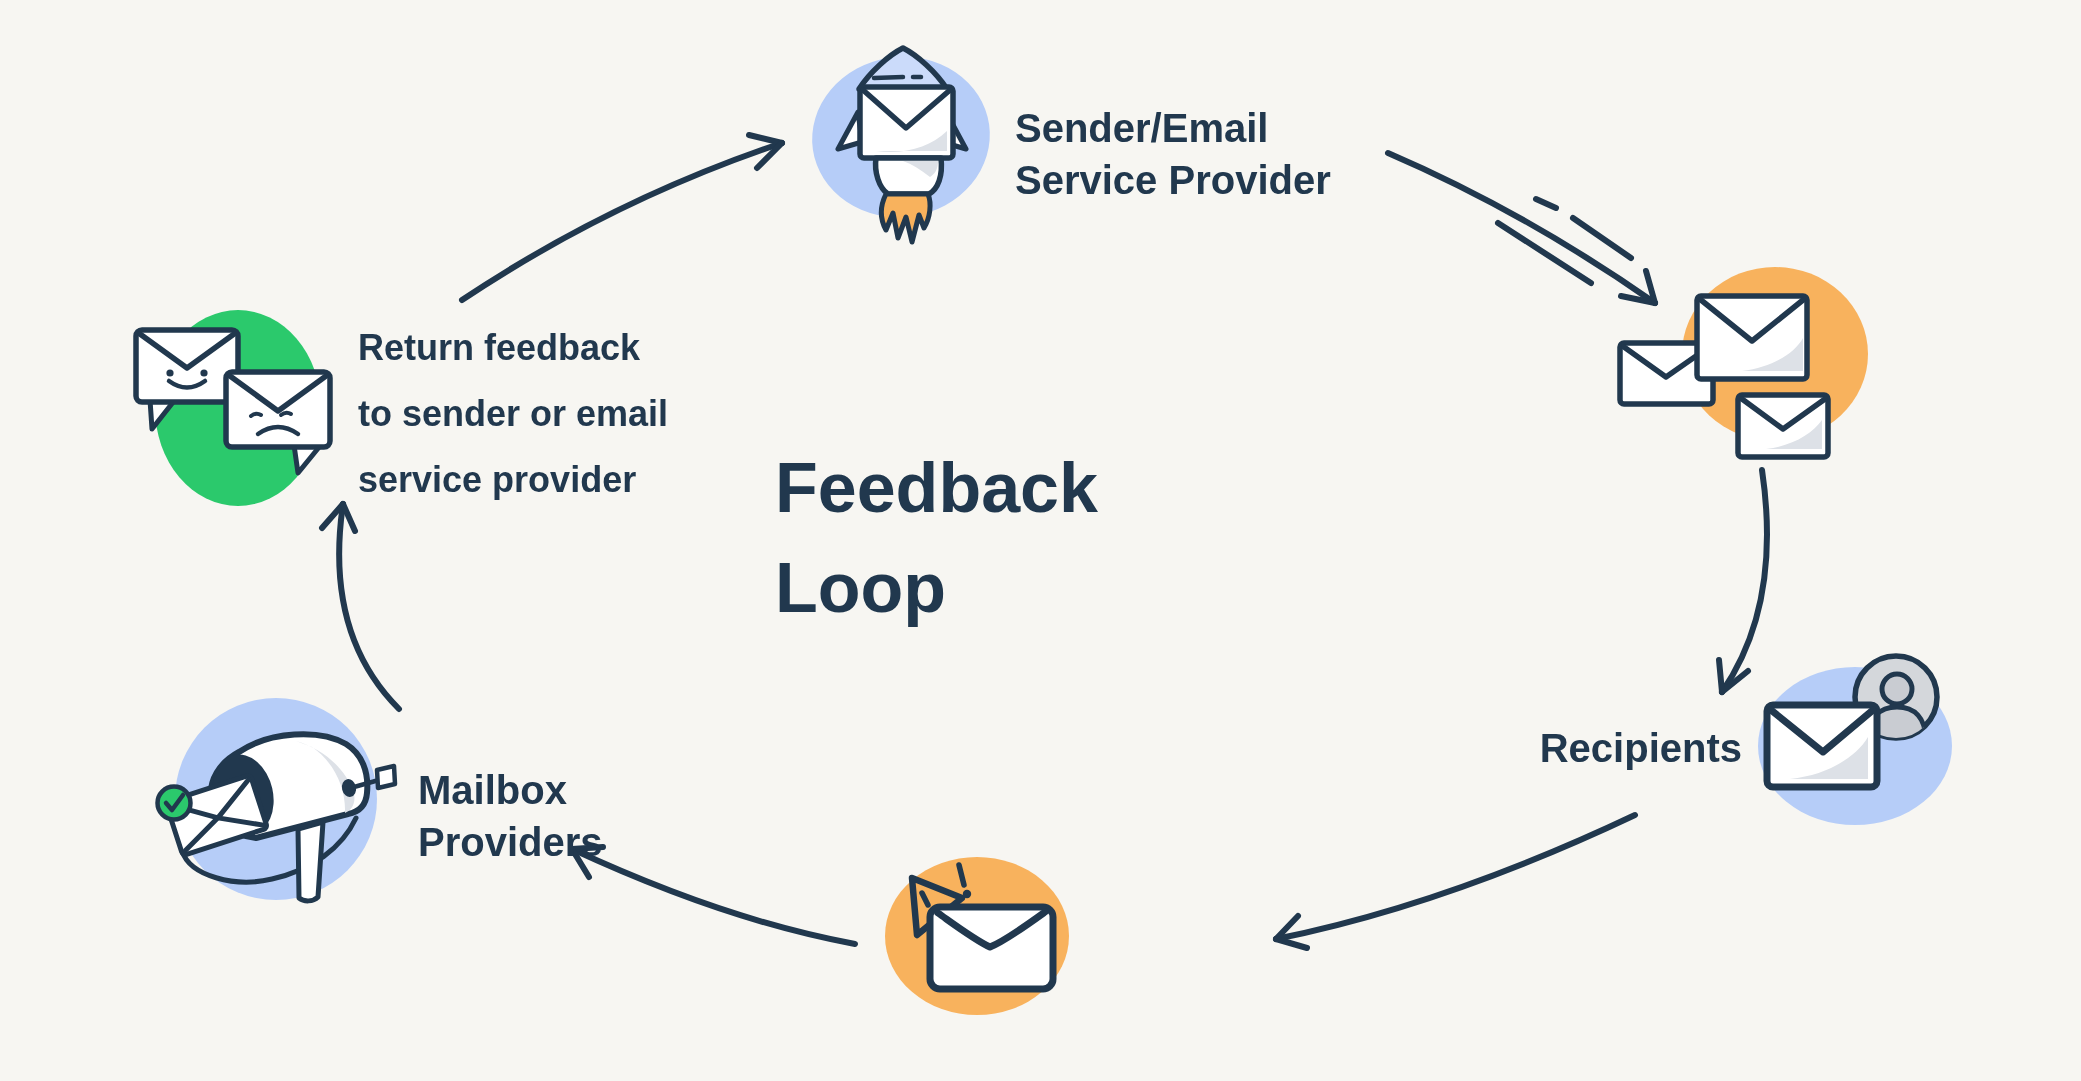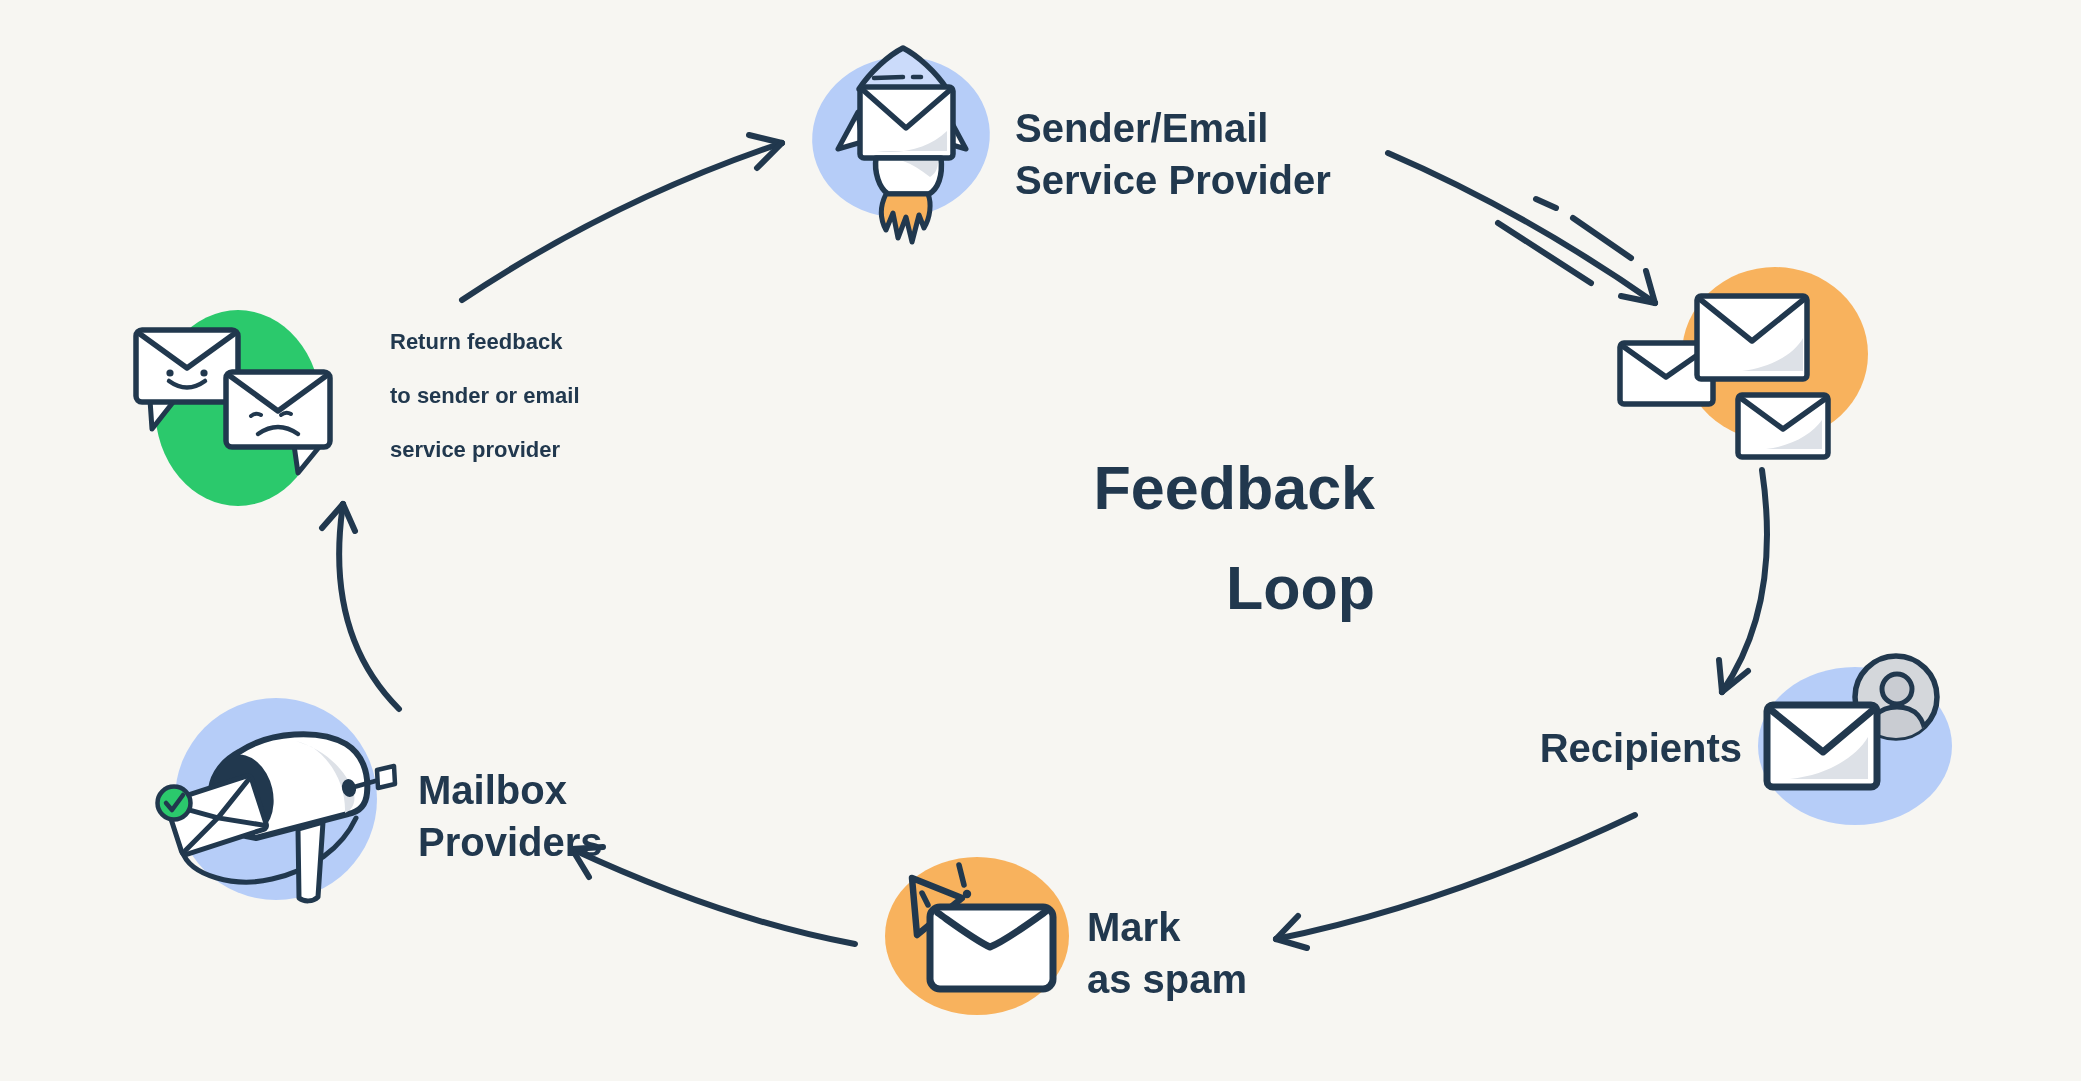--- a/index.html
+++ b/index.html
@@ -26,26 +26,26 @@
   .f-shade{fill:var(--shade,#dde1e7);}
   .label{
     position:absolute;
     color:var(--navy,#21384e);
     font-weight:700;
     font-size:40px;
     line-height:52px;
     white-space:pre-line;
     letter-spacing:0px;
   }
-  #lbl-title{left:775px;top:438px;width:600px;text-align:right;font-size:61px;line-height:100px;}
+  #lbl-title{left:775px;top:438px;width:600px;text-align:left;font-size:70px;line-height:100px;}
   #lbl-sender{left:1015px;top:102px;}
   #lbl-recipients{right:339px;top:722px;text-align:center;}
   #lbl-spam{left:1087px;top:901px;}
   #lbl-mailbox{left:418px;top:764px;}
-  #lbl-return{left:358px;top:315px;font-size:22px;line-height:54px;margin-left:32px;}
+  #lbl-return{left:358px;top:315px;font-size:36px;line-height:66px;}
 </style>
 </head>
 <body>
 
 <div class="canvas">
 
   <svg class="artwork" width="2081" height="1081" viewBox="0 0 2081 1081">
 
     <defs>
       <clipPath id="avclip">
@@ -197,20 +197,18 @@
         <path class="ln" stroke-width="4.5" d="M258,434 Q278,420 298,434"></path>
       </g>
     </g>
   </svg>
 
   <div class="label" id="lbl-title">Feedback
 Loop</div>
   <div class="label" id="lbl-sender">Sender/Email
 Service Provider</div>
   <div class="label" id="lbl-recipients">Recipients</div>
-  <div class="label" id="lbl-spam">Mark
-as spam</div>
   <div class="label" id="lbl-mailbox">Mailbox
 Providers</div>
   <div class="label" id="lbl-return">Return feedback
 to sender or email
 service provider</div>
 </div>
 
 </body></html>

